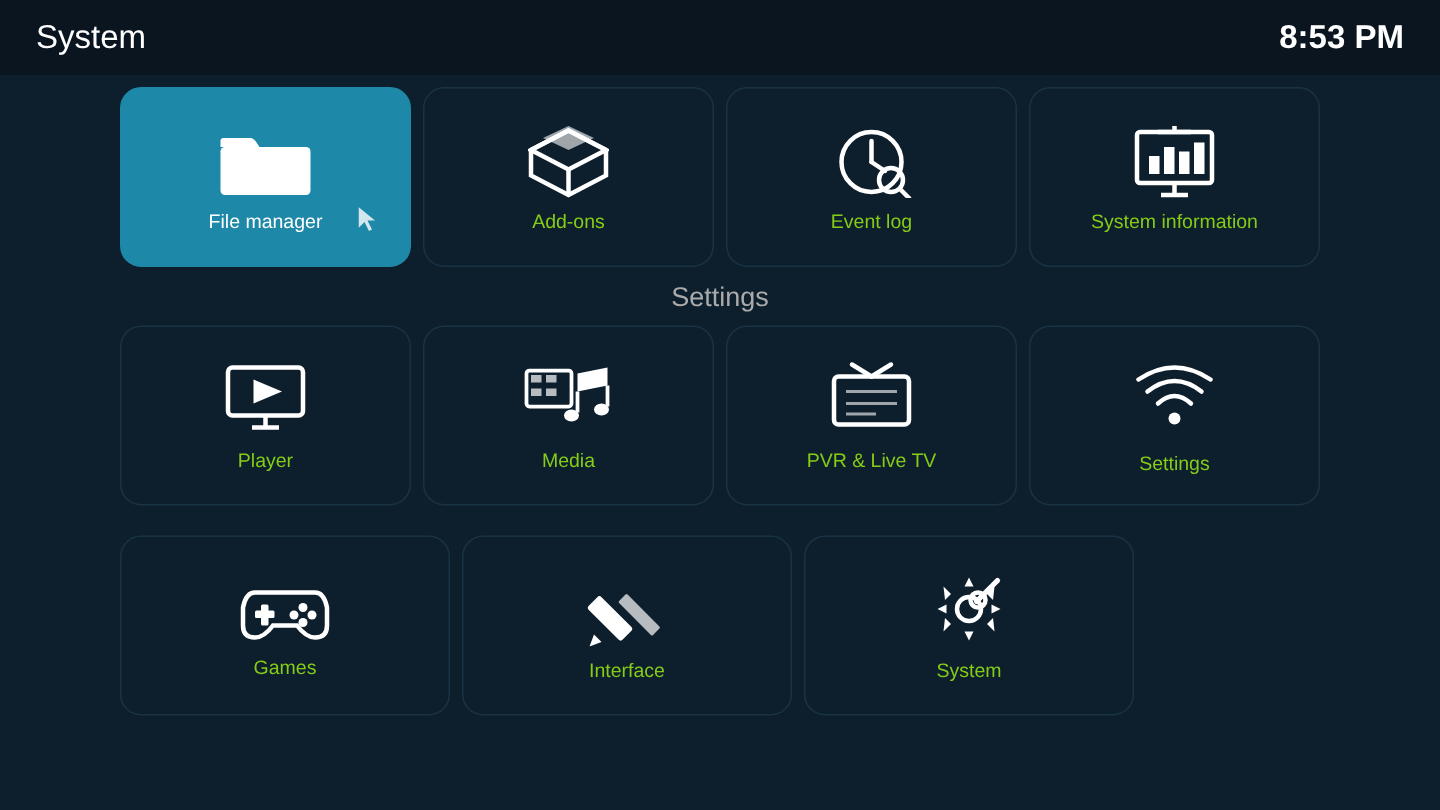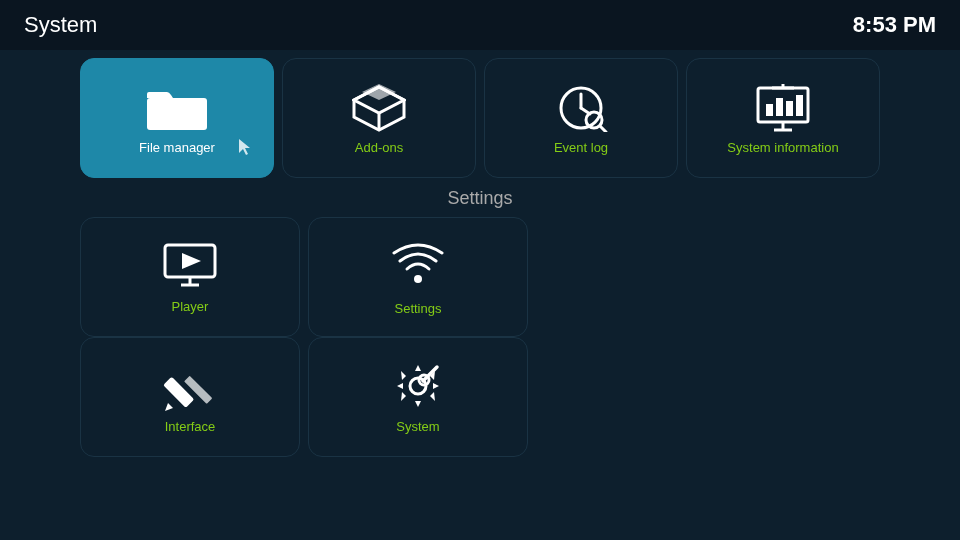--- a/index.html
+++ b/index.html
@@ -90,21 +90,21 @@
       font-size: 18px;
       font-weight: 300;
       color: #aaaaaa;
       padding: 10px 0 8px 0;
     }
 
     
     .settings-grid {
       display: flex;
       gap: 8px;
-      margin-bottom: 0;
+      margin-bottom: 20px;
     }
 
     
     svg {
       fill: white;
     }
   </style>
 </head>
 <body>
 
@@ -204,39 +204,92 @@
 
           <polygon points="19,12 19,28 38,20" fill="white"></polygon>
 
           <line x1="27" y1="36" x2="27" y2="44" stroke="white" stroke-width="3"></line>
           <line x1="18" y1="44" x2="36" y2="44" stroke="white" stroke-width="3"></line>
         </svg>
       </div>
       <span class="tile-label">Player</span>
     </div>
 
-
+    <div class="tile">
+      <div class="tile-icon">
+        <svg width="60" height="50" viewBox="0 0 60 50">
+
+          <rect x="2" y="6" width="30" height="24" rx="2" fill="none" stroke="white" stroke-width="2.5"></rect>
+          <rect x="5" y="9" width="7" height="5" fill="white" opacity="0.7"></rect>
+          <rect x="15" y="9" width="7" height="5" fill="white" opacity="0.7"></rect>
+          <rect x="5" y="18" width="7" height="5" fill="white" opacity="0.7"></rect>
+          <rect x="15" y="18" width="7" height="5" fill="white" opacity="0.7"></rect>
+
+          <path d="M36 8 L56 4 L56 16 L36 20 Z" fill="white"></path>
+          <line x1="36" y1="20" x2="36" y2="34" stroke="white" stroke-width="2.5"></line>
+          <line x1="56" y1="16" x2="56" y2="30" stroke="white" stroke-width="2.5"></line>
+          <ellipse cx="32" cy="36" rx="5" ry="4" fill="white"></ellipse>
+          <ellipse cx="52" cy="32" rx="5" ry="4" fill="white"></ellipse>
+        </svg>
+      </div>
+      <span class="tile-label">Media</span>
+    </div>
+
+    <div class="tile">
+      <div class="tile-icon">
+        <svg width="54" height="50" viewBox="0 0 54 50">
+
+          <rect x="2" y="10" width="50" height="32" rx="3" fill="none" stroke="white" stroke-width="3"></rect>
+
+          <line x1="27" y1="10" x2="14" y2="2" stroke="white" stroke-width="3" stroke-linecap="round"></line>
+
+          <line x1="27" y1="10" x2="40" y2="2" stroke="white" stroke-width="3" stroke-linecap="round"></line>
+
+          <line x1="10" y1="20" x2="44" y2="20" stroke="white" stroke-width="2" opacity="0.6"></line>
+          <line x1="10" y1="28" x2="44" y2="28" stroke="white" stroke-width="2" opacity="0.6"></line>
+          <line x1="10" y1="35" x2="30" y2="35" stroke="white" stroke-width="2" opacity="0.6"></line>
+        </svg>
+      </div>
+      <span class="tile-label">PVR &amp; Live TV</span>
+    </div>
 
     <div class="tile">
       <div class="tile-icon">
         <svg width="54" height="54" viewBox="0 0 54 54">
 
           <circle cx="27" cy="40" r="4" fill="white"></circle>
           <path d="M16 30 Q27 20 38 30" fill="none" stroke="white" stroke-width="3" stroke-linecap="round"></path>
           <path d="M9 22 Q27 8 45 22" fill="none" stroke="white" stroke-width="3" stroke-linecap="round"></path>
           <path d="M3 14 Q27 -2 51 14" fill="none" stroke="white" stroke-width="3" stroke-linecap="round"></path>
         </svg>
       </div>
       <span class="tile-label">Settings</span>
     </div>
 
   </div>
 
   <div class="settings-grid">
 
+    <div class="tile">
+      <div class="tile-icon">
+        <svg width="60" height="46" viewBox="0 0 60 46">
+
+          <path d="M10 12 Q4 12 2 22 L2 34 Q2 42 10 42 Q16 42 22 34 L38 34 Q44 42 50 42 Q58 42 58 34 L58 22 Q56 12 50 12 Z" fill="none" stroke="white" stroke-width="3"></path>
+
+          <rect x="14" y="20" width="5" height="14" rx="1" fill="white"></rect>
+          <rect x="10" y="24" width="13" height="5" rx="1" fill="white"></rect>
+
+          <circle cx="42" cy="22" r="3" fill="white"></circle>
+          <circle cx="48" cy="27" r="3" fill="white"></circle>
+          <circle cx="42" cy="32" r="3" fill="white"></circle>
+          <circle cx="36" cy="27" r="3" fill="white"></circle>
+        </svg>
+      </div>
+      <span class="tile-label">Games</span>
+    </div>
 
     <div class="tile">
       <div class="tile-icon">
         <svg width="54" height="50" viewBox="0 0 54 50">
 
           <rect x="10" y="6" width="12" height="32" rx="2" transform="rotate(-45 27 27)" fill="white"></rect>
           <polygon points="5,42 2,50 10,47" fill="white"></polygon>
 
           <rect x="30" y="10" width="8" height="32" rx="1" transform="rotate(-45 38 26)" fill="white" opacity="0.7"></rect>
         </svg>

